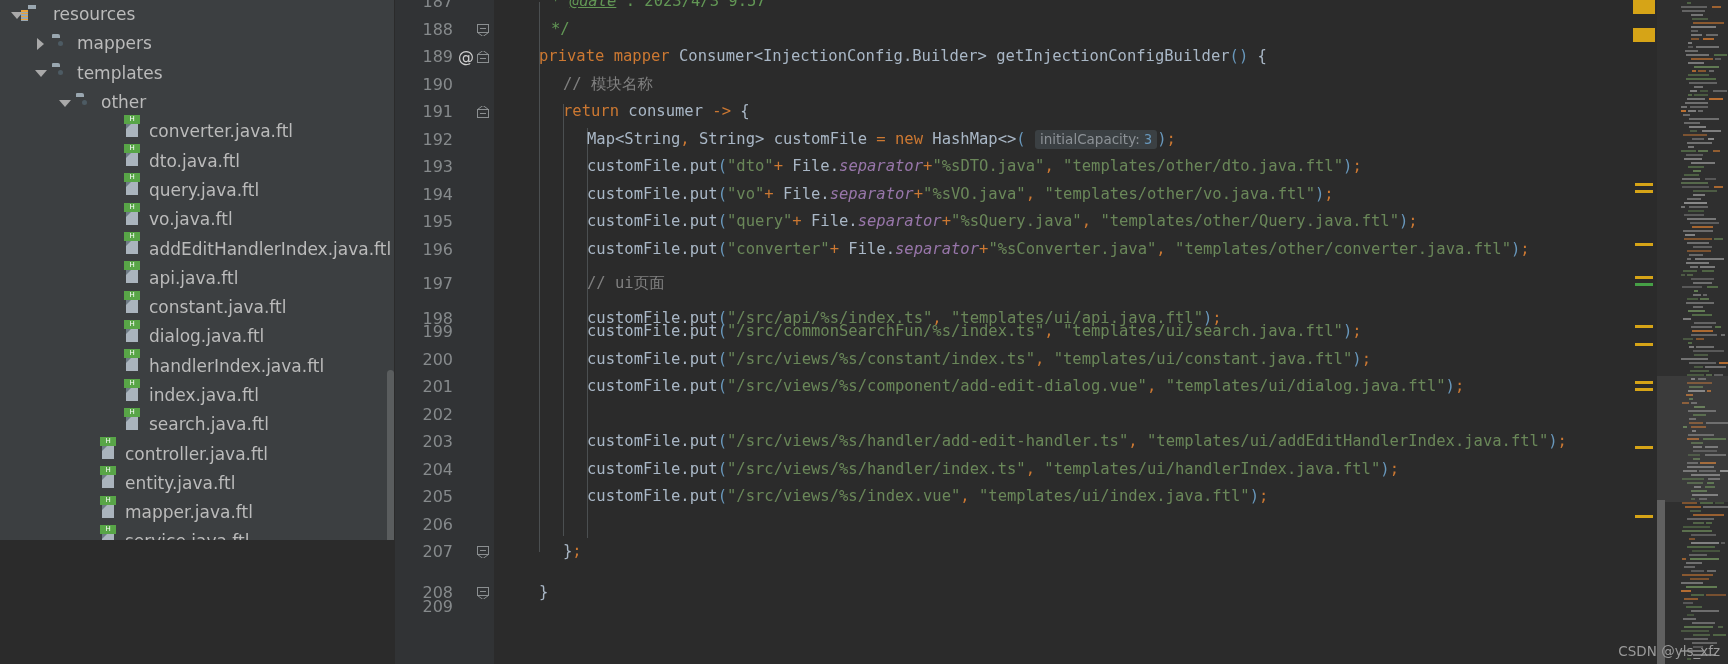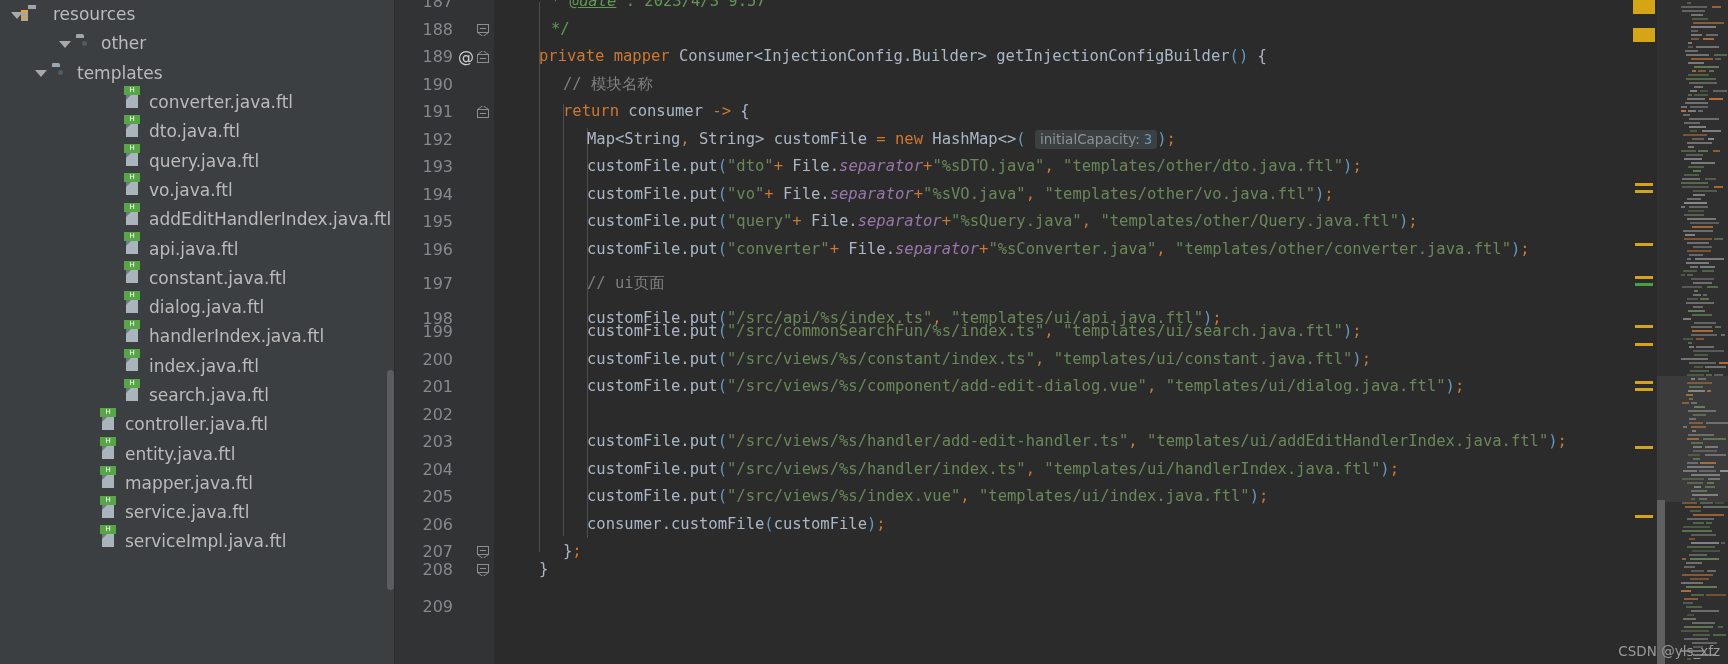--- a/index.html
+++ b/index.html
@@ -6,21 +6,21 @@
   html, body {
     width: 1728px; height: 664px;
     background: #2b2b2b;
     font-family: "DejaVu Sans", sans-serif;
     overflow: hidden;
   }
   #root { display: flex; width: 1728px; height: 664px; }
 
   
   #sidebar {
-    width: 395px; height: 664px;
+    width: 395px; height: 540px;
     background: #3c3f41;
     position: relative;
     overflow: hidden;
     flex: 0 0 395px;
   }
   .tree-row {
     height: 29.3px;
     display: flex;
     align-items: center;
     position: relative;
@@ -273,29 +273,34 @@
 
 <div id="root">
 
   <div id="sidebar">
     <div id="sidebar-rows">
         <div class="tree-row" style="padding-left: 10px;">
           <span class="arrow down"></span>
           <span class="ico" style="margin-top: 2px;"><span class="ico-res"></span></span>
           <span class="tree-label">resources</span>
         </div>
+        <div class="tree-row" style="padding-left: 34px;">
+          <span class="arrow right"></span>
+          <span class="ico" style="margin-top: 2px;"><span class="ico-folder"></span></span>
+          <span class="tree-label">mappers</span>
+        </div>
+        <div class="tree-row" style="padding-left: 34px;">
+          <span class="arrow down"></span>
+          <span class="ico" style="margin-top: 2px;"><span class="ico-folder"></span></span>
+          <span class="tree-label">templates</span>
+        </div>
         <div class="tree-row" style="padding-left: 58px;">
           <span class="arrow down"></span>
           <span class="ico" style="margin-top: 2px;"><span class="ico-folder"></span></span>
           <span class="tree-label">other</span>
-        </div>
-        <div class="tree-row" style="padding-left: 34px;">
-          <span class="arrow down"></span>
-          <span class="ico" style="margin-top: 2px;"><span class="ico-folder"></span></span>
-          <span class="tree-label">templates</span>
         </div>
         <div class="tree-row" style="padding-left: 106px;">
           <span class="arrow none"></span>
           <span class="ico"><span class="ico-ftl"><span class="page"></span><span class="fold"></span><span class="badge">H</span></span></span>
           <span class="tree-label">converter.java.ftl</span>
         </div>
         <div class="tree-row" style="padding-left: 106px;">
           <span class="arrow none"></span>
           <span class="ico"><span class="ico-ftl"><span class="page"></span><span class="fold"></span><span class="badge">H</span></span></span>
           <span class="tree-label">dto.java.ftl</span>
@@ -407,27 +412,27 @@
         <div class="code-line" style="top: 235.5px;"><span class="lineno">196</span><span class="codetext" style="left: 192px;">customFile<span class="punc">.</span>put<span class="paren">(</span><span class="str">"converter"</span><span class="semi">+</span> File<span class="punc">.</span><span class="fld">separator</span><span class="semi">+</span><span class="str">"%sConverter.java"</span><span class="comma">,</span> <span class="str">"templates/other/converter.java.ftl"</span><span class="paren">)</span><span class="semi">;</span></span></div>
         <div class="code-line" style="top: 270px;"><span class="lineno">197</span><span class="codetext" style="left: 192px;"><span class="cmt">// ui页面</span></span></div>
         <div class="code-line" style="top: 305px;"><span class="lineno">198</span><span class="codetext" style="left: 192px;">customFile<span class="punc">.</span>put<span class="paren">(</span><span class="str">"/src/api/%s/index.ts"</span><span class="comma">,</span> <span class="str">"templates/ui/api.java.ftl"</span><span class="paren">)</span><span class="semi">;</span></span></div>
         <div class="code-line" style="top: 318px;"><span class="lineno">199</span><span class="codetext" style="left: 192px;">customFile<span class="punc">.</span>put<span class="paren">(</span><span class="str">"/src/commonSearchFun/%s/index.ts"</span><span class="comma">,</span> <span class="str">"templates/ui/search.java.ftl"</span><span class="paren">)</span><span class="semi">;</span></span></div>
         <div class="code-line" style="top: 345.5px;"><span class="lineno">200</span><span class="codetext" style="left: 192px;">customFile<span class="punc">.</span>put<span class="paren">(</span><span class="str">"/src/views/%s/constant/index.ts"</span><span class="comma">,</span> <span class="str">"templates/ui/constant.java.ftl"</span><span class="paren">)</span><span class="semi">;</span></span></div>
         <div class="code-line" style="top: 373px;"><span class="lineno">201</span><span class="codetext" style="left: 192px;">customFile<span class="punc">.</span>put<span class="paren">(</span><span class="str">"/src/views/%s/component/add-edit-dialog.vue"</span><span class="comma">,</span> <span class="str">"templates/ui/dialog.java.ftl"</span><span class="paren">)</span><span class="semi">;</span></span></div>
         <div class="code-line" style="top: 400.5px;"><span class="lineno">202</span><span class="codetext" style="left: 192px;"></span></div>
         <div class="code-line" style="top: 428px;"><span class="lineno">203</span><span class="codetext" style="left: 192px;">customFile<span class="punc">.</span>put<span class="paren">(</span><span class="str">"/src/views/%s/handler/add-edit-handler.ts"</span><span class="comma">,</span> <span class="str">"templates/ui/addEditHandlerIndex.java.ftl"</span><span class="paren">)</span><span class="semi">;</span></span></div>
         <div class="code-line" style="top: 455.5px;"><span class="lineno">204</span><span class="codetext" style="left: 192px;">customFile<span class="punc">.</span>put<span class="paren">(</span><span class="str">"/src/views/%s/handler/index.ts"</span><span class="comma">,</span> <span class="str">"templates/ui/handlerIndex.java.ftl"</span><span class="paren">)</span><span class="semi">;</span></span></div>
         <div class="code-line" style="top: 483px;"><span class="lineno">205</span><span class="codetext" style="left: 192px;">customFile<span class="punc">.</span>put<span class="paren">(</span><span class="str">"/src/views/%s/index.vue"</span><span class="comma">,</span> <span class="str">"templates/ui/index.java.ftl"</span><span class="paren">)</span><span class="semi">;</span></span></div>
-        <div class="code-line" style="top: 510.5px;"><span class="lineno">206</span><span class="codetext" style="left: 192px;">consumer<span class="punc">.</span>customFile<span class="paren">(</span>customFile<span class="paren">)</span><span class="semi">;</span></span></div>
+        <div class="code-line" style="top: 510.5px;"><span class="lineno">206</span></div>
         <div class="code-line" style="top: 538px;"><span class="lineno">207</span><span class="fold"><svg width="12" height="12" viewBox="0 0 12 12">
               <rect x="0.5" y="0.5" width="11" height="8" fill="none" stroke="#8b8f91"></rect>
               <path d="M0.5 8.5 L6 12.5 L11.5 8.5" fill="none" stroke="#8b8f91"></path>
               <line x1="3" y1="4.5" x2="9" y2="4.5" stroke="#8b8f91"></line>
             </svg></span><span class="codetext" style="left: 168px;">}<span class="semi">;</span></span></div>
-        <div class="code-line" style="top: 556px;"><span class="lineno">208</span><span class="fold"><svg width="12" height="12" viewBox="0 0 12 12">
+        <div class="code-line" style="top: 579px;"><span class="lineno">208</span><span class="fold"><svg width="12" height="12" viewBox="0 0 12 12">
               <rect x="0.5" y="0.5" width="11" height="8" fill="none" stroke="#8b8f91"></rect>
               <path d="M0.5 8.5 L6 12.5 L11.5 8.5" fill="none" stroke="#8b8f91"></path>
               <line x1="3" y1="4.5" x2="9" y2="4.5" stroke="#8b8f91"></line>
             </svg></span><span class="codetext" style="left: 144px;">}</span></div>
         <div class="code-line" style="top: 593px;"><span class="lineno">209</span><span class="codetext" style="left: 144px;"></span></div>
       </div>
 
     <div id="rail">
         <div class="marker warnbig" style="top: 0px;"></div>
         <div class="marker warnbig" style="top: 28px;"></div>

